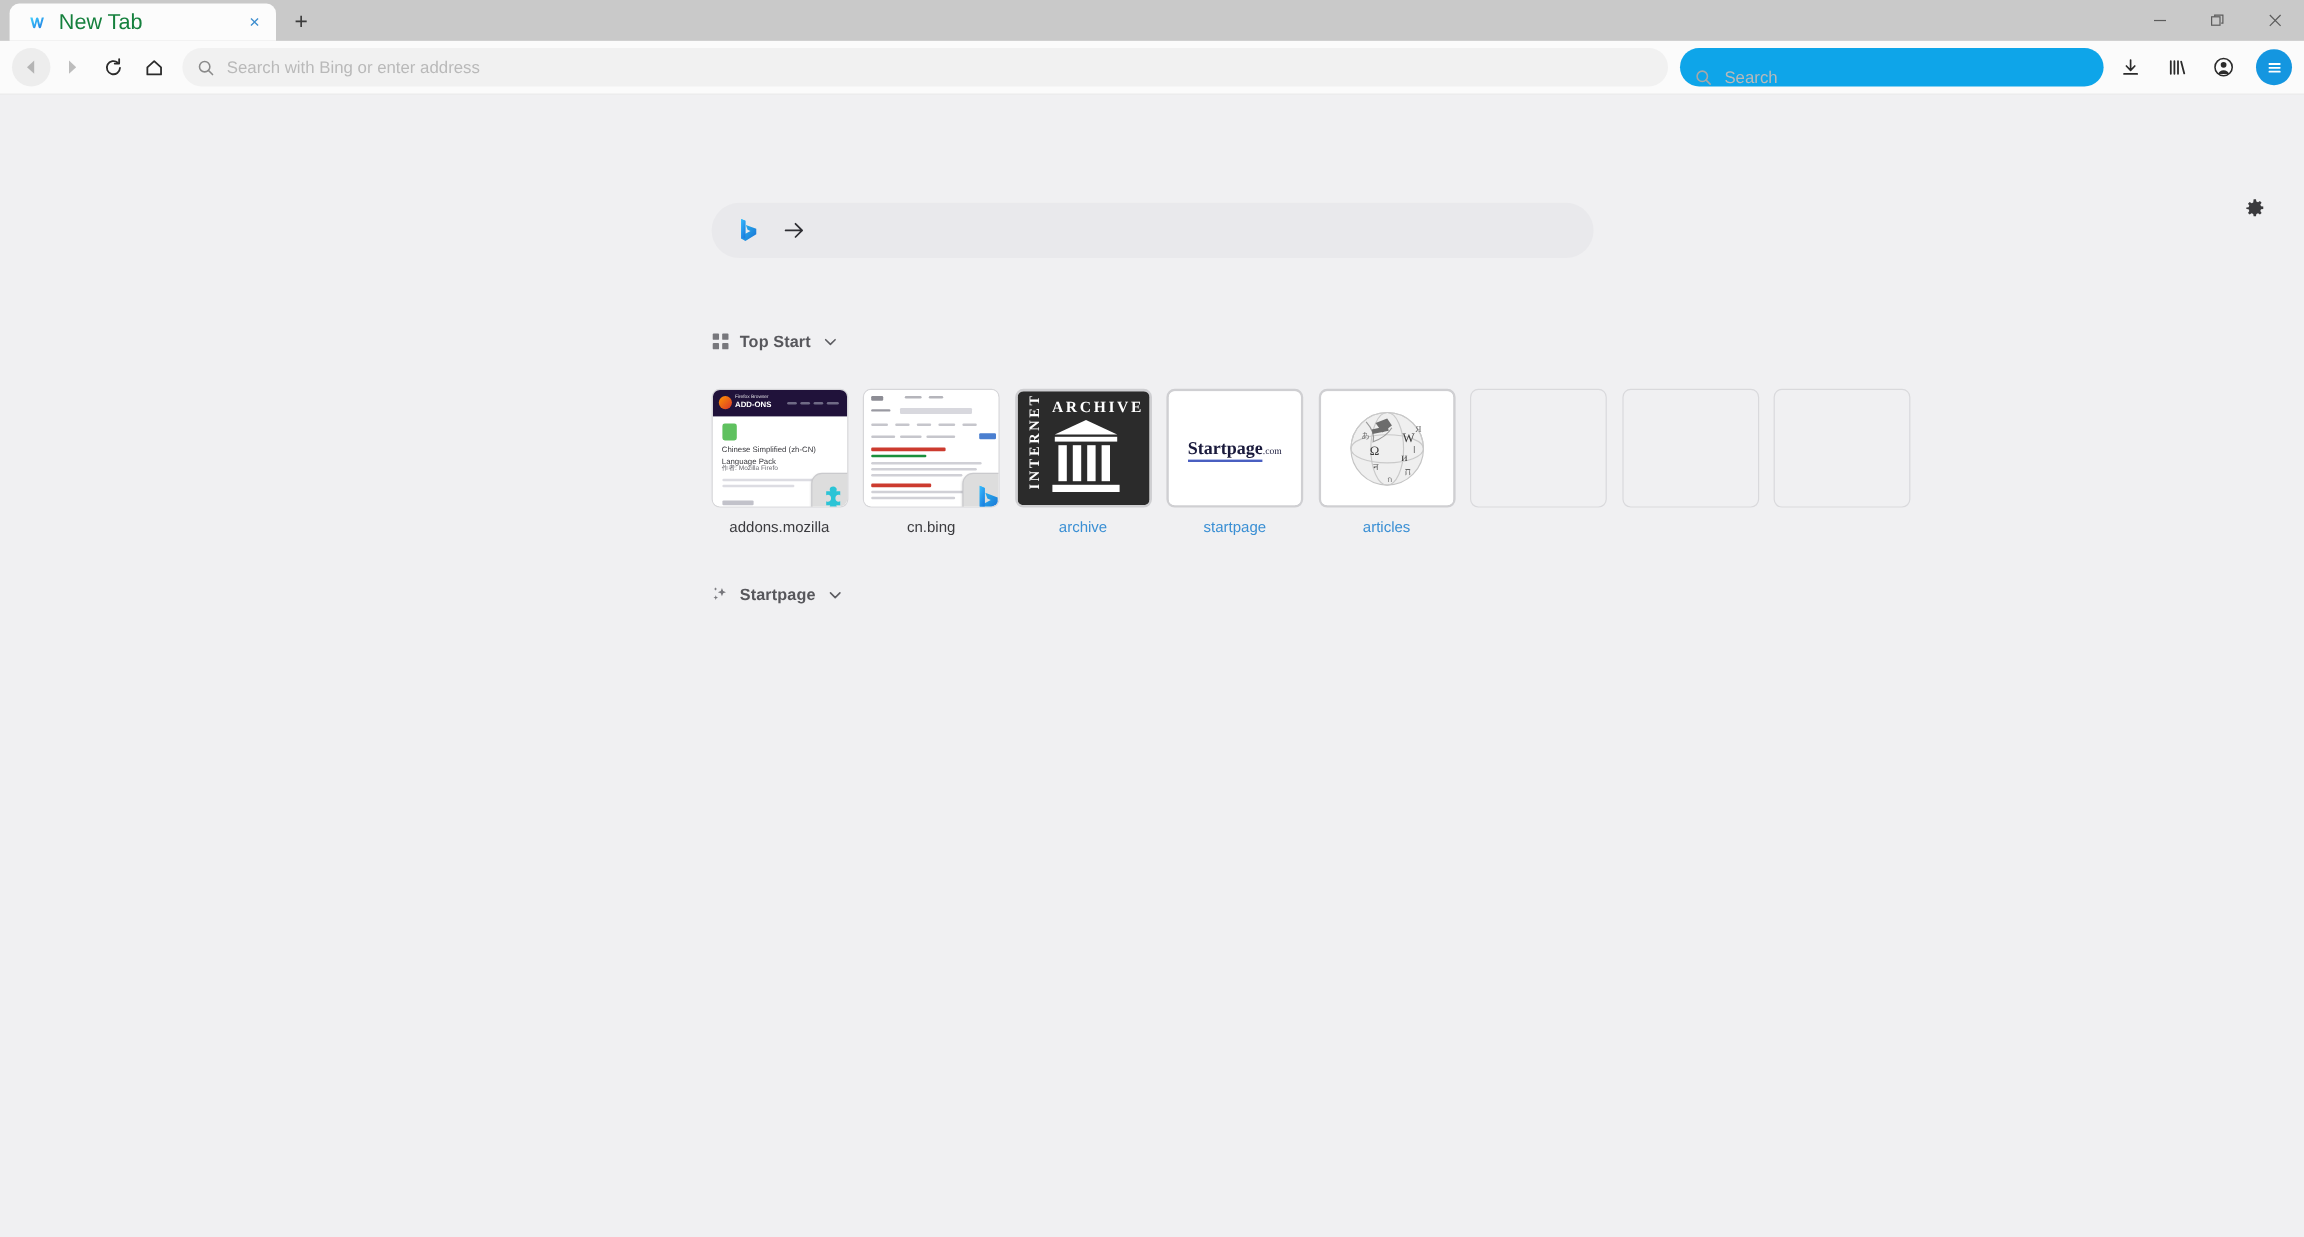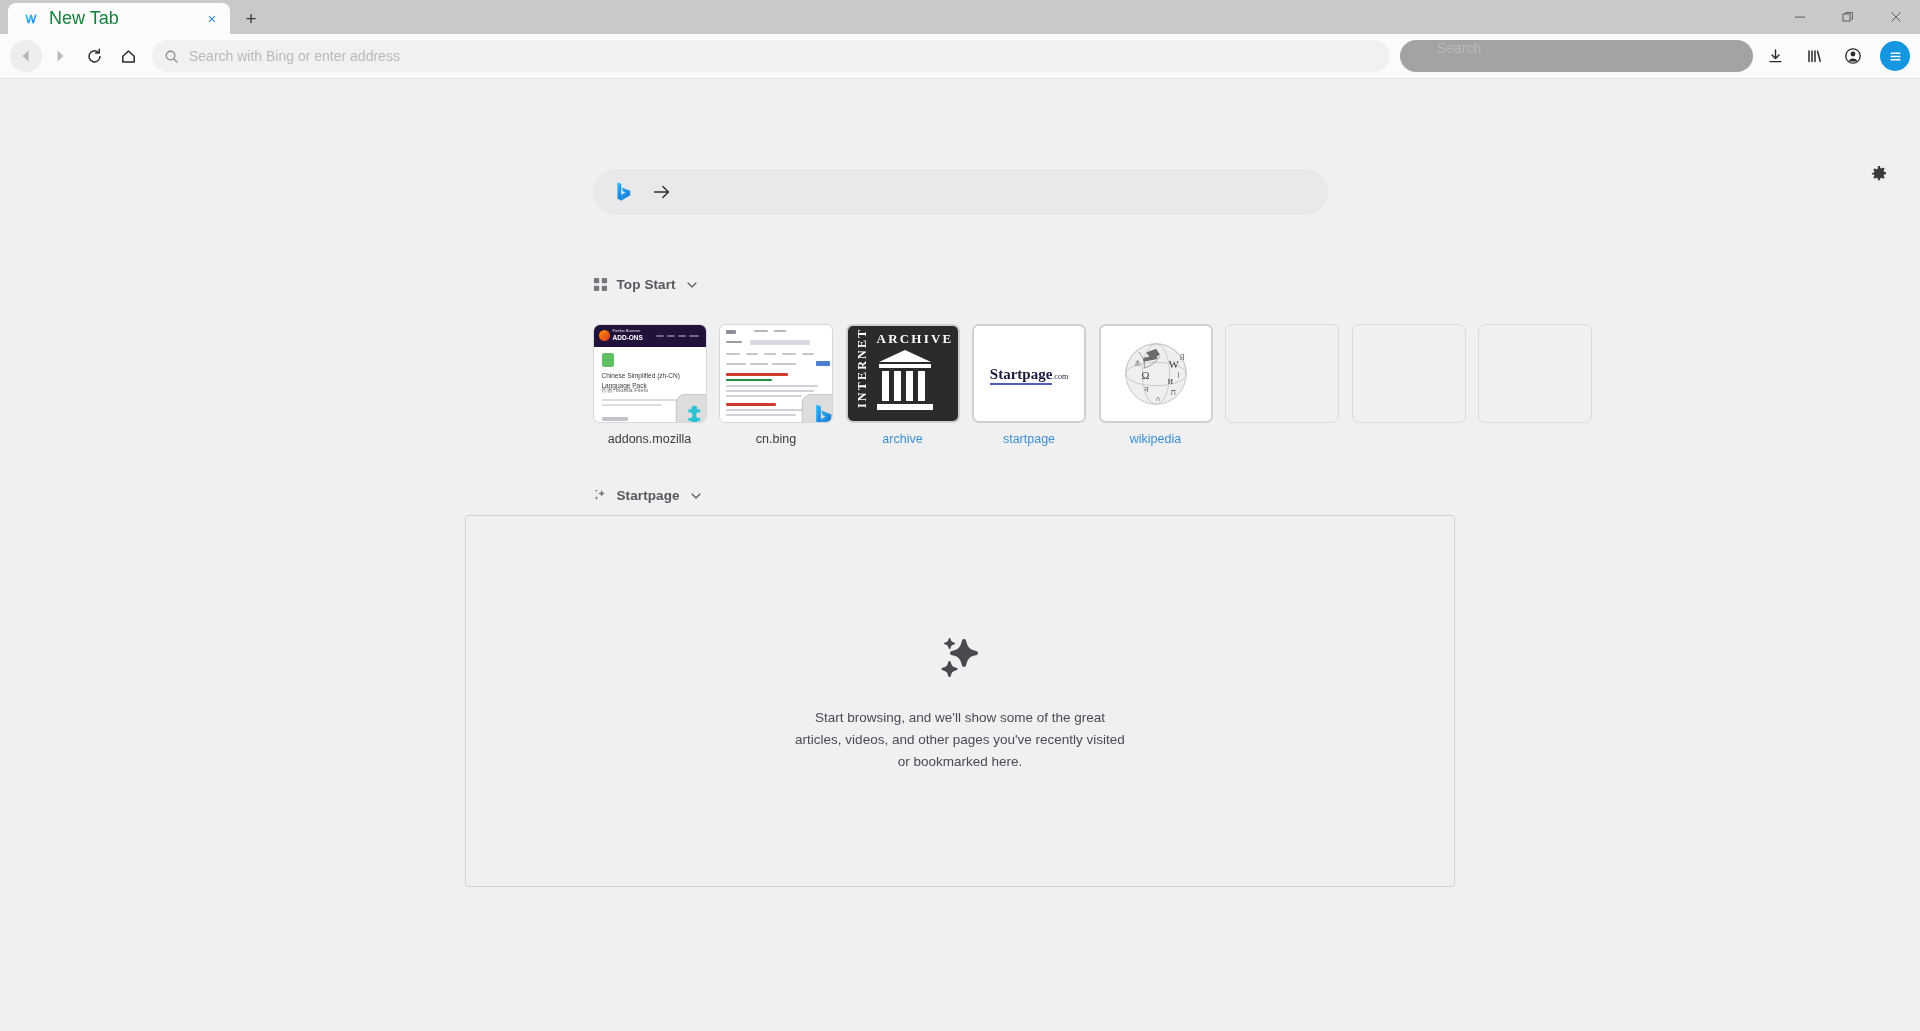--- a/index.html
+++ b/index.html
@@ -105,24 +105,24 @@
     border: none; outline: none; background: transparent;
     flex: 1; min-width: 0;
     font-family: "Liberation Sans", sans-serif;
     font-size: 14px;
     color: #3a3a3a;
   }
   .urlbar input::placeholder, .searchbar input::placeholder { color: #b9b9b9; }
   .searchbar {
     width: 353px;
     height: 32px;
-    background: #a3a3a3;
+    background: #0ea5e9;
     border-radius: 16px;
     display: flex;
-    align-items: flex-start;
+    align-items: flex-end;
     padding: 0 12px;
     gap: 10px;
     flex: 0 0 353px;
   }
   .toolbtn {
     width: 34px; height: 34px;
     display: flex; align-items: center; justify-content: center;
     color: #2b2b2b;
     flex: 0 0 auto;
     margin-left: 3px;
@@ -546,21 +546,21 @@
               <text x="52" y="50" font-family="'Liberation Serif',serif" font-size="10" fill="#3a3a3a">и</text>
               <text x="64" y="26" font-family="'Liberation Serif',serif" font-size="8" fill="#6a6a6a">Я</text>
               <text x="18" y="31" font-family="'Liberation Serif',serif" font-size="7" fill="#6a6a6a">あ</text>
               <text x="55" y="62" font-family="'Liberation Serif',serif" font-size="9" fill="#3a3a3a">ח</text>
               <text x="28" y="58" font-family="'Liberation Serif',serif" font-size="8" fill="#5a5a5a">न</text>
               <text x="40" y="68" font-family="'Liberation Serif',serif" font-size="7" fill="#6a6a6a">ก</text>
               <text x="62" y="44" font-family="'Liberation Serif',serif" font-size="8" fill="#6a6a6a">ا</text>
             </svg>
           </div>
         </div>
-        <div class="tile-label link">wikipedia</div>
+        <div class="tile-label link">articles</div>
       </div>
 
       <div class="tile">
         <div class="tile-thumb empty"></div>
         <div class="tile-label"></div>
       </div>
       <div class="tile">
         <div class="tile-thumb empty"></div>
         <div class="tile-label"></div>
       </div>
@@ -575,25 +575,15 @@
         <path fill="currentColor" d="M9.2 2.2 l1.05 2.55 2.55 1.05 -2.55 1.05 -1.05 2.55 -1.05 -2.55 -2.55 -1.05 2.55 -1.05z"></path>
         <path fill="currentColor" d="M3.7 8.6 l.6 1.45 1.45 .6 -1.45 .6 -.6 1.45 -.6 -1.45 -1.45 -.6 1.45 -.6z"></path>
         <path fill="currentColor" d="M3.5 1.5 l.45 1.1 1.1 .45 -1.1 .45 -.45 1.1 -.45 -1.1 -1.1 -.45 1.1 -.45z"></path>
       </svg>
       <span class="stitle">Startpage</span>
       <svg class="chev" viewBox="0 0 16 16">
         <path d="M3.5 5.8 L8 10.3 L12.5 5.8" fill="none" stroke="currentColor" stroke-width="1.5" stroke-linecap="round" stroke-linejoin="round"></path>
       </svg>
     </div>
 
-    <div class="hl-wrap">
-      <div class="highlight-box">
-        <svg class="hl-icon" width="58" height="58" viewBox="0 0 58 58">
-          <path fill="currentColor" d="M33 10 c1.6 0 2 1.2 2.6 3.4 1.3 4.8 3.2 6.7 8 8 2.2 .6 3.4 1 3.4 2.6s-1.2 2-3.4 2.6c-4.8 1.3-6.7 3.2-8 8-.6 2.2-1 3.4-2.6 3.4s-2-1.2-2.6-3.4c-1.3-4.8-3.2-6.7-8-8-2.2-.6-3.4-1-3.4-2.6s1.2-2 3.4-2.6c4.8-1.3 6.7-3.2 8-8 .6-2.2 1-3.4 2.6-3.4z"></path>
-          <path fill="currentColor" d="M18.5 32 c.9 0 1.15 .7 1.5 1.95 .75 2.75 1.85 3.85 4.6 4.6 1.25 .35 1.95 .6 1.95 1.5s-.7 1.15-1.95 1.5c-2.75 .75-3.85 1.85-4.6 4.6-.35 1.25-.6 1.95-1.5 1.95s-1.15-.7-1.5-1.95c-.75-2.75-1.85-3.85-4.6-4.6-1.25-.35-1.95-.6-1.95-1.5s.7-1.15 1.95-1.5c2.75-.75 3.85-1.85 4.6-4.6 .35-1.25 .6-1.95 1.5-1.95z"></path>
-          <path fill="currentColor" d="M18.6 9 c.62 0 .79 .48 1.03 1.34 .52 1.9 1.28 2.66 3.18 3.18 .86 .24 1.34 .41 1.34 1.03s-.48 .79-1.34 1.03c-1.9 .52-2.66 1.28-3.18 3.18-.24 .86-.41 1.34-1.03 1.34s-.79-.48-1.03-1.34c-.52-1.9-1.28-2.66-3.18-3.18-.86-.24-1.34-.41-1.34-1.03s.48-.79 1.34-1.03c1.9-.52 2.66-1.28 3.18-3.18 .24-.86 .41-1.34 1.03-1.34z"></path>
-        </svg>
-        <div class="hl-text">Start browsing, and we'll show some of the great articles, videos, and other pages you've recently visited or bookmarked here.</div>
-      </div>
-    </div>
 
   </div>
 </div>
 
 </body></html>

